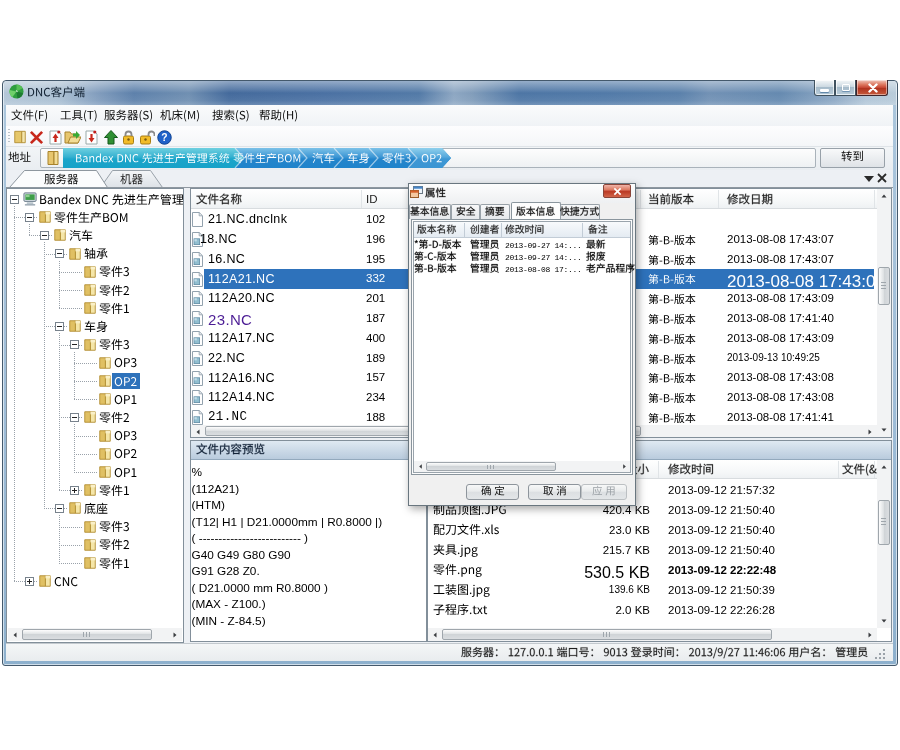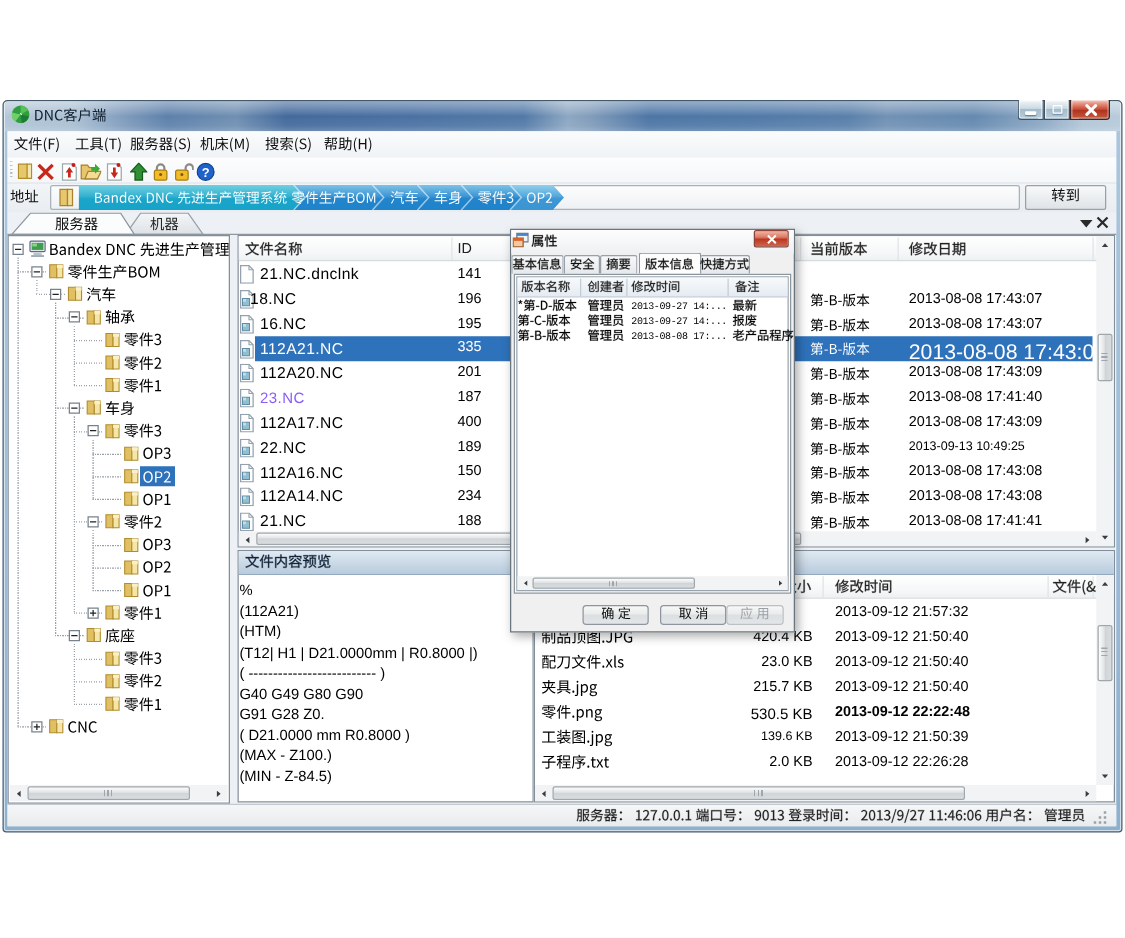--- a/index.html
+++ b/index.html
@@ -627,21 +627,21 @@
     </svg><svg class="ab " style="left:727.0px;top:193.5px;overflow:visible" width="46" height="12" viewBox="0 0 4000 1020">
       <g fill="#222" stroke="#222" stroke-width="20">
         <use href="#g63" x="0"></use>
         <use href="#g64" x="1000"></use>
         <use href="#g65" x="2000"></use>
         <use href="#g66" x="3000"></use>
       </g>
     </svg><svg class="ab" style="left:191px;top:212px" width="13" height="15" viewBox="0 0 13 15">
       <path d="M1.5 0.5 L8.2 0.5 L11.5 3.8 L11.5 14.5 L1.5 14.5 Z" fill="#fefefe" stroke="#93a2ae" stroke-width="1"></path>
       <path d="M8.2 0.5 L8.2 3.8 L11.5 3.8" fill="none" stroke="#93a2ae" stroke-width="0.9"></path>
-    </svg><div class="txt" style="left:208px;top:212.2px;font-size:12.5px;letter-spacing:0.35px;color:#000;">21.NC.dnclnk</div><div class="txt" style="left:366px;top:213.0px;font-size:11.5px;color:#000;">141</div><svg class="ab" style="left:191px;top:232px" width="13" height="15" viewBox="0 0 13 15">
+    </svg><div class="txt" style="left:208px;top:212.2px;font-size:12.5px;letter-spacing:0.35px;color:#000;">21.NC.dnclnk</div><div class="txt" style="left:366px;top:213.0px;font-size:11.5px;color:#000;">102</div><svg class="ab" style="left:191px;top:232px" width="13" height="15" viewBox="0 0 13 15">
       <path d="M1.5 0.5 L8.2 0.5 L11.5 3.8 L11.5 14.5 L1.5 14.5 Z" fill="#fefefe" stroke="#93a2ae" stroke-width="1"></path>
       <path d="M8.2 0.5 L8.2 3.8 L11.5 3.8" fill="none" stroke="#93a2ae" stroke-width="0.9"></path>
       <rect x="3" y="6.8" width="5.6" height="5.8" fill="#92bfd0" stroke="#5f8ca6" stroke-width="0.8"></rect>
       <rect x="3.4" y="7.2" width="2.4" height="2.2" fill="#c3dde8"></rect>
     </svg><div class="txt" style="left:200px;top:232.0px;font-size:12.5px;letter-spacing:0.35px;color:#000;">18.NC</div><div class="txt" style="left:366px;top:232.8px;font-size:11.5px;color:#000;">196</div><svg class="ab " style="left:648.0px;top:234.8px;overflow:visible" width="48" height="12" viewBox="0 0 4364 1020">
       <g fill="#000">
         <use href="#g67" x="0"></use>
         <use href="#g68" x="1000"></use>
         <use href="#g28" x="1347"></use>
         <use href="#g68" x="2004"></use>
@@ -660,21 +660,21 @@
         <use href="#g28" x="1347"></use>
         <use href="#g68" x="2004"></use>
         <use href="#g61" x="2351"></use>
         <use href="#g62" x="3351"></use>
       </g>
     </svg><div class="txt" style="left:727px;top:252.6px;font-size:11.5px;color:#000;">2013-08-08 17:43:07</div><div class="ab" style="left:204px;top:269.4px;width:670px;height:19.8px;background:#2e72bb;"></div><svg class="ab" style="left:191px;top:272px" width="13" height="15" viewBox="0 0 13 15">
       <path d="M1.5 0.5 L8.2 0.5 L11.5 3.8 L11.5 14.5 L1.5 14.5 Z" fill="#fefefe" stroke="#93a2ae" stroke-width="1"></path>
       <path d="M8.2 0.5 L8.2 3.8 L11.5 3.8" fill="none" stroke="#93a2ae" stroke-width="0.9"></path>
       <rect x="3" y="6.8" width="5.6" height="5.8" fill="#92bfd0" stroke="#5f8ca6" stroke-width="0.8"></rect>
       <rect x="3.4" y="7.2" width="2.4" height="2.2" fill="#c3dde8"></rect>
-    </svg><div class="txt" style="left:208px;top:271.6px;font-size:12.5px;letter-spacing:0.35px;color:#fff;">112A21.NC</div><div class="txt" style="left:366px;top:272.4px;font-size:11.5px;color:#fff;">335</div><svg class="ab " style="left:648.0px;top:274.4px;overflow:visible" width="48" height="12" viewBox="0 0 4364 1020">
+    </svg><div class="txt" style="left:208px;top:271.6px;font-size:12.5px;letter-spacing:0.35px;color:#fff;">112A21.NC</div><div class="txt" style="left:366px;top:272.4px;font-size:11.5px;color:#fff;">332</div><svg class="ab " style="left:648.0px;top:274.4px;overflow:visible" width="48" height="12" viewBox="0 0 4364 1020">
       <g fill="#fff">
         <use href="#g67" x="0"></use>
         <use href="#g68" x="1000"></use>
         <use href="#g28" x="1347"></use>
         <use href="#g68" x="2004"></use>
         <use href="#g61" x="2351"></use>
         <use href="#g62" x="3351"></use>
       </g>
     </svg><div class="txt" style="left:727px;top:272.4px;font-size:17px;color:#fff;">2013-08-08 17:43:06</div><svg class="ab" style="left:191px;top:291px" width="13" height="15" viewBox="0 0 13 15">
       <path d="M1.5 0.5 L8.2 0.5 L11.5 3.8 L11.5 14.5 L1.5 14.5 Z" fill="#fefefe" stroke="#93a2ae" stroke-width="1"></path>
@@ -688,21 +688,21 @@
         <use href="#g28" x="1347"></use>
         <use href="#g68" x="2004"></use>
         <use href="#g61" x="2351"></use>
         <use href="#g62" x="3351"></use>
       </g>
     </svg><div class="txt" style="left:727px;top:292.2px;font-size:11.5px;color:#000;">2013-08-08 17:43:09</div><svg class="ab" style="left:191px;top:311px" width="13" height="15" viewBox="0 0 13 15">
       <path d="M1.5 0.5 L8.2 0.5 L11.5 3.8 L11.5 14.5 L1.5 14.5 Z" fill="#fefefe" stroke="#93a2ae" stroke-width="1"></path>
       <path d="M8.2 0.5 L8.2 3.8 L11.5 3.8" fill="none" stroke="#93a2ae" stroke-width="0.9"></path>
       <rect x="3" y="6.8" width="5.6" height="5.8" fill="#92bfd0" stroke="#5f8ca6" stroke-width="0.8"></rect>
       <rect x="3.4" y="7.2" width="2.4" height="2.2" fill="#c3dde8"></rect>
-    </svg><div class="txt" style="left:208px;top:311.2px;font-size:12px;letter-spacing:0.35px;color:#8b5cf6;">23.NC</div><div class="txt" style="left:366px;top:312.0px;font-size:11.5px;color:#000;">187</div><svg class="ab " style="left:648.0px;top:314.0px;overflow:visible" width="48" height="12" viewBox="0 0 4364 1020">
+    </svg><div class="txt" style="left:208px;top:311.2px;font-size:15px;letter-spacing:0.35px;color:#4c1d95;">23.NC</div><div class="txt" style="left:366px;top:312.0px;font-size:11.5px;color:#000;">187</div><svg class="ab " style="left:648.0px;top:314.0px;overflow:visible" width="48" height="12" viewBox="0 0 4364 1020">
       <g fill="#000">
         <use href="#g67" x="0"></use>
         <use href="#g68" x="1000"></use>
         <use href="#g28" x="1347"></use>
         <use href="#g68" x="2004"></use>
         <use href="#g61" x="2351"></use>
         <use href="#g62" x="3351"></use>
       </g>
     </svg><div class="txt" style="left:727px;top:312.0px;font-size:11.5px;color:#000;">2013-08-08 17:41:40</div><svg class="ab" style="left:191px;top:331px" width="13" height="15" viewBox="0 0 13 15">
       <path d="M1.5 0.5 L8.2 0.5 L11.5 3.8 L11.5 14.5 L1.5 14.5 Z" fill="#fefefe" stroke="#93a2ae" stroke-width="1"></path>
@@ -730,21 +730,21 @@
         <use href="#g28" x="1347"></use>
         <use href="#g68" x="2004"></use>
         <use href="#g61" x="2351"></use>
         <use href="#g62" x="3351"></use>
       </g>
     </svg><div class="txt" style="left:727px;top:351.6px;font-size:10px;color:#000;">2013-09-13 10:49:25</div><svg class="ab" style="left:191px;top:371px" width="13" height="15" viewBox="0 0 13 15">
       <path d="M1.5 0.5 L8.2 0.5 L11.5 3.8 L11.5 14.5 L1.5 14.5 Z" fill="#fefefe" stroke="#93a2ae" stroke-width="1"></path>
       <path d="M8.2 0.5 L8.2 3.8 L11.5 3.8" fill="none" stroke="#93a2ae" stroke-width="0.9"></path>
       <rect x="3" y="6.8" width="5.6" height="5.8" fill="#92bfd0" stroke="#5f8ca6" stroke-width="0.8"></rect>
       <rect x="3.4" y="7.2" width="2.4" height="2.2" fill="#c3dde8"></rect>
-    </svg><div class="txt" style="left:208px;top:370.6px;font-size:12.5px;letter-spacing:0.35px;color:#000;">112A16.NC</div><div class="txt" style="left:366px;top:371.4px;font-size:11.5px;color:#000;">150</div><svg class="ab " style="left:648.0px;top:373.4px;overflow:visible" width="48" height="12" viewBox="0 0 4364 1020">
+    </svg><div class="txt" style="left:208px;top:370.6px;font-size:12.5px;letter-spacing:0.35px;color:#000;">112A16.NC</div><div class="txt" style="left:366px;top:371.4px;font-size:11.5px;color:#000;">157</div><svg class="ab " style="left:648.0px;top:373.4px;overflow:visible" width="48" height="12" viewBox="0 0 4364 1020">
       <g fill="#000">
         <use href="#g67" x="0"></use>
         <use href="#g68" x="1000"></use>
         <use href="#g28" x="1347"></use>
         <use href="#g68" x="2004"></use>
         <use href="#g61" x="2351"></use>
         <use href="#g62" x="3351"></use>
       </g>
     </svg><div class="txt" style="left:727px;top:371.4px;font-size:11.5px;color:#000;">2013-08-08 17:43:08</div><svg class="ab" style="left:191px;top:390px" width="13" height="15" viewBox="0 0 13 15">
       <path d="M1.5 0.5 L8.2 0.5 L11.5 3.8 L11.5 14.5 L1.5 14.5 Z" fill="#fefefe" stroke="#93a2ae" stroke-width="1"></path>
@@ -758,21 +758,21 @@
         <use href="#g28" x="1347"></use>
         <use href="#g68" x="2004"></use>
         <use href="#g61" x="2351"></use>
         <use href="#g62" x="3351"></use>
       </g>
     </svg><div class="txt" style="left:727px;top:391.2px;font-size:11.5px;color:#000;">2013-08-08 17:43:08</div><svg class="ab" style="left:191px;top:410px" width="13" height="15" viewBox="0 0 13 15">
       <path d="M1.5 0.5 L8.2 0.5 L11.5 3.8 L11.5 14.5 L1.5 14.5 Z" fill="#fefefe" stroke="#93a2ae" stroke-width="1"></path>
       <path d="M8.2 0.5 L8.2 3.8 L11.5 3.8" fill="none" stroke="#93a2ae" stroke-width="0.9"></path>
       <rect x="3" y="6.8" width="5.6" height="5.8" fill="#92bfd0" stroke="#5f8ca6" stroke-width="0.8"></rect>
       <rect x="3.4" y="7.2" width="2.4" height="2.2" fill="#c3dde8"></rect>
-    </svg><div class="txt" style="left:208px;top:410.2px;font-size:12.5px;letter-spacing:0.35px;color:#000;">21.NC</div><div class="txt" style="left:366px;top:411.0px;font-size:11.5px;color:#000;">188</div><svg class="ab " style="left:648.0px;top:413.0px;overflow:visible" width="48" height="12" viewBox="0 0 4364 1020">
+    </svg><div class="txt" style="left:208px;top:410.2px;font-size:12.5px;letter-spacing:0.35px;color:#000;font-family:Liberation Mono, monospace;">21.NC</div><div class="txt" style="left:366px;top:411.0px;font-size:11.5px;color:#000;">188</div><svg class="ab " style="left:648.0px;top:413.0px;overflow:visible" width="48" height="12" viewBox="0 0 4364 1020">
       <g fill="#000">
         <use href="#g67" x="0"></use>
         <use href="#g68" x="1000"></use>
         <use href="#g28" x="1347"></use>
         <use href="#g68" x="2004"></use>
         <use href="#g61" x="2351"></use>
         <use href="#g62" x="3351"></use>
       </g>
     </svg><div class="txt" style="left:727px;top:411.0px;font-size:11.5px;color:#000;">2013-08-08 17:41:41</div><div class="ab" style="left:877px;top:189px;width:14px;height:248px;background:#f2f3f4;"></div><svg class="ab" style="left:880px;top:192px" width="8" height="8" viewBox="0 0 8 8">
       <path d="M1.5 5.5 L4 2.5 L6.5 5.5 Z" fill="#3a3d40"></path>
@@ -843,21 +843,21 @@
       </g>
     </svg><div class="txt" style="left:650px;top:544.2px;font-size:11.5px;color:#000;transform:translateX(-100%);">215.7 KB</div><div class="txt" style="left:668px;top:544.2px;font-size:11.5px;color:#000;">2013-09-12 21:50:40</div><svg class="ab " style="left:433.0px;top:564.2px;overflow:visible" width="49" height="13" viewBox="0 0 4083 1020">
       <g fill="#000">
         <use href="#g42" x="0"></use>
         <use href="#g7" x="1000"></use>
         <use href="#g82" x="2000"></use>
         <use href="#g91" x="2278"></use>
         <use href="#g30" x="2898"></use>
         <use href="#g92" x="3508"></use>
       </g>
-    </svg><div class="txt" style="left:650px;top:564.2px;font-size:12px;color:#000;transform:translateX(-100%);">530.5 KB</div><div class="txt" style="left:668px;top:564.2px;font-size:11.5px;color:#000;font-weight:bold;">2013-09-12 22:22:48</div><svg class="ab " style="left:433.0px;top:584.2px;overflow:visible" width="57" height="13" viewBox="0 0 4750 1020">
+    </svg><div class="txt" style="left:650px;top:564.2px;font-size:16px;color:#000;transform:translateX(-100%);">530.5 KB</div><div class="txt" style="left:668px;top:564.2px;font-size:11.5px;color:#000;font-weight:bold;">2013-09-12 22:22:48</div><svg class="ab " style="left:433.0px;top:584.2px;overflow:visible" width="57" height="13" viewBox="0 0 4750 1020">
       <g fill="#000">
         <use href="#g11" x="0"></use>
         <use href="#g93" x="1000"></use>
         <use href="#g81" x="2000"></use>
         <use href="#g82" x="3000"></use>
         <use href="#g90" x="3278"></use>
         <use href="#g91" x="3553"></use>
         <use href="#g92" x="4173"></use>
       </g>
     </svg><div class="txt" style="left:650px;top:584.2px;font-size:10px;color:#000;transform:translateX(-100%);">139.6 KB</div><div class="txt" style="left:668px;top:584.2px;font-size:11.5px;color:#000;">2013-09-12 21:50:39</div><svg class="ab " style="left:433.0px;top:604.2px;overflow:visible" width="55" height="13" viewBox="0 0 4583 1020">

